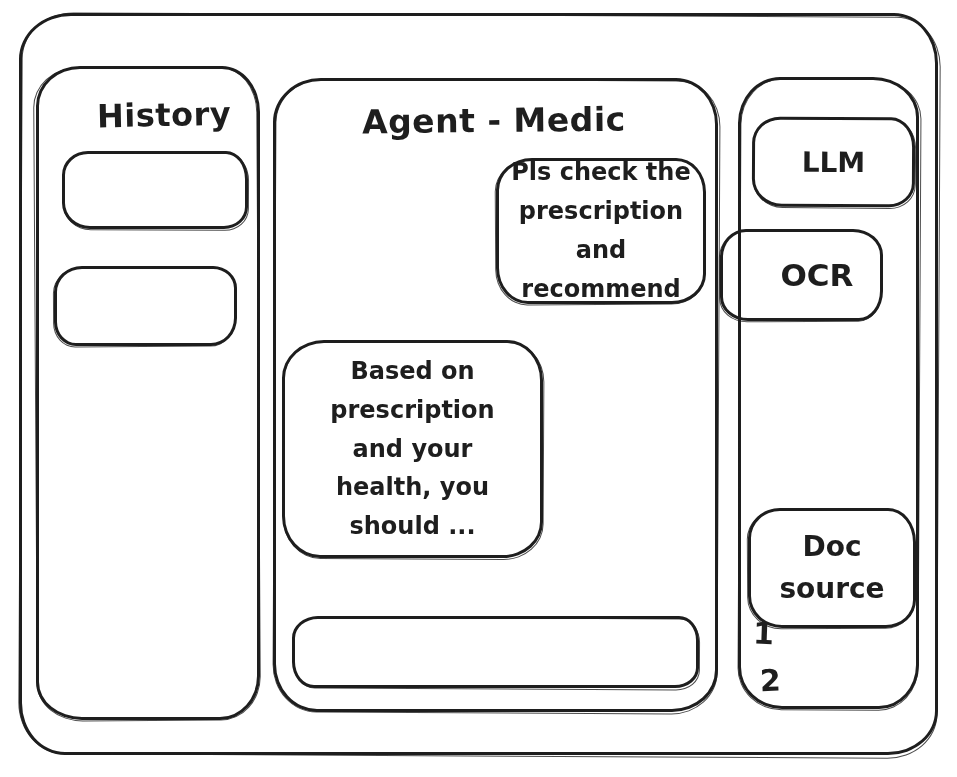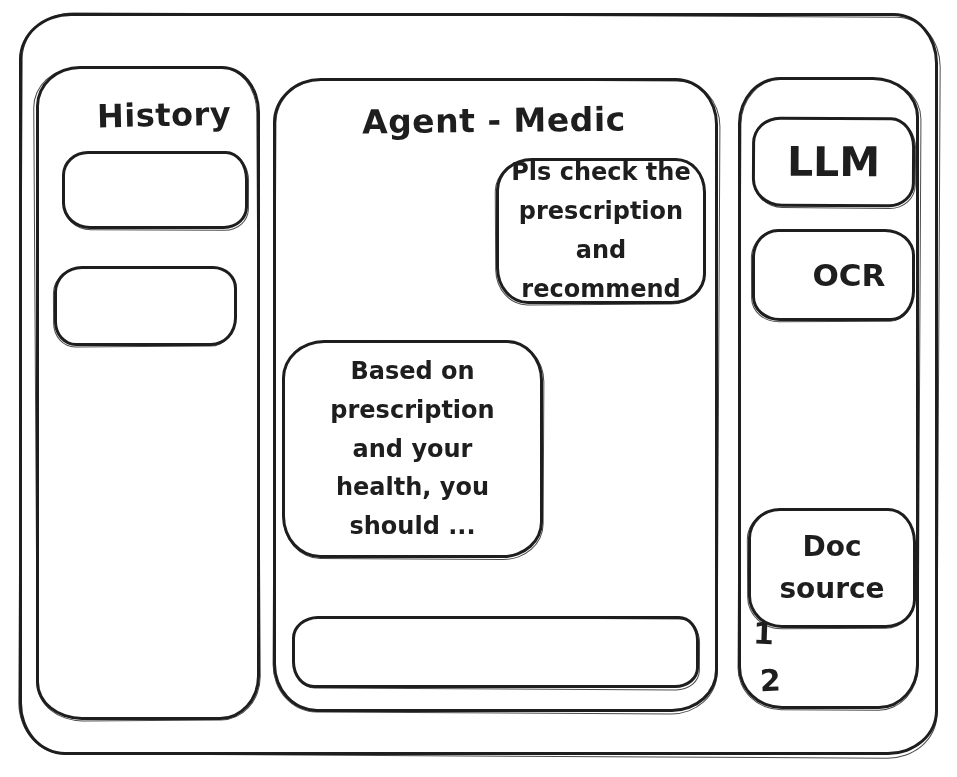--- a/index.html
+++ b/index.html
@@ -75,24 +75,24 @@
 
   
   .sidebar-right { left: 738px; top: 77px; width: 181px; height: 632px;
                    border-radius: 42px 46px 40px 44px / 46px 40px 44px 42px; }
   .tool-btn {
     display: flex; align-items: center; justify-content: center;
     text-align: center;
     font-weight: bold;
     cursor: pointer;
   }
-  .btn-llm { left: 752px; top: 117px; width: 163px; height: 90px; font-size: 41px;
+  .btn-llm { left: 752px; top: 117px; width: 163px; height: 90px; font-size: 28px;
              border-radius: 28px 24px 26px 30px / 26px 30px 24px 28px;
              transform: rotate(0.3deg); }
-  .btn-ocr { left: 752px; top: 229px; width: 163px; height: 92px; font-size: 31px;
+  .btn-ocr { left: 720px; top: 229px; width: 163px; height: 92px; font-size: 31px;
              border-radius: 26px 30px 24px 28px / 28px 26px 30px 24px; padding-left: 31px; }
   .btn-params { left: 742px; top: 395px; width: 168px; height: 74px; font-size: 28px;
                 border-radius: 22px 26px 20px 24px / 24px 20px 26px 22px; }
   .btn-doc { left: 748px; top: 508px; width: 168px; height: 120px; font-size: 28px;
              line-height: 1.5; padding: 8px 28px;
              border-radius: 32px 28px 30px 34px / 30px 34px 28px 32px; }
 
   .num { font-size: 30px; }
   .num-1 { left: 753px; top: 616px; transform: rotate(2deg); }
   .num-2 { left: 760px; top: 663px; transform: rotate(-2deg); }

